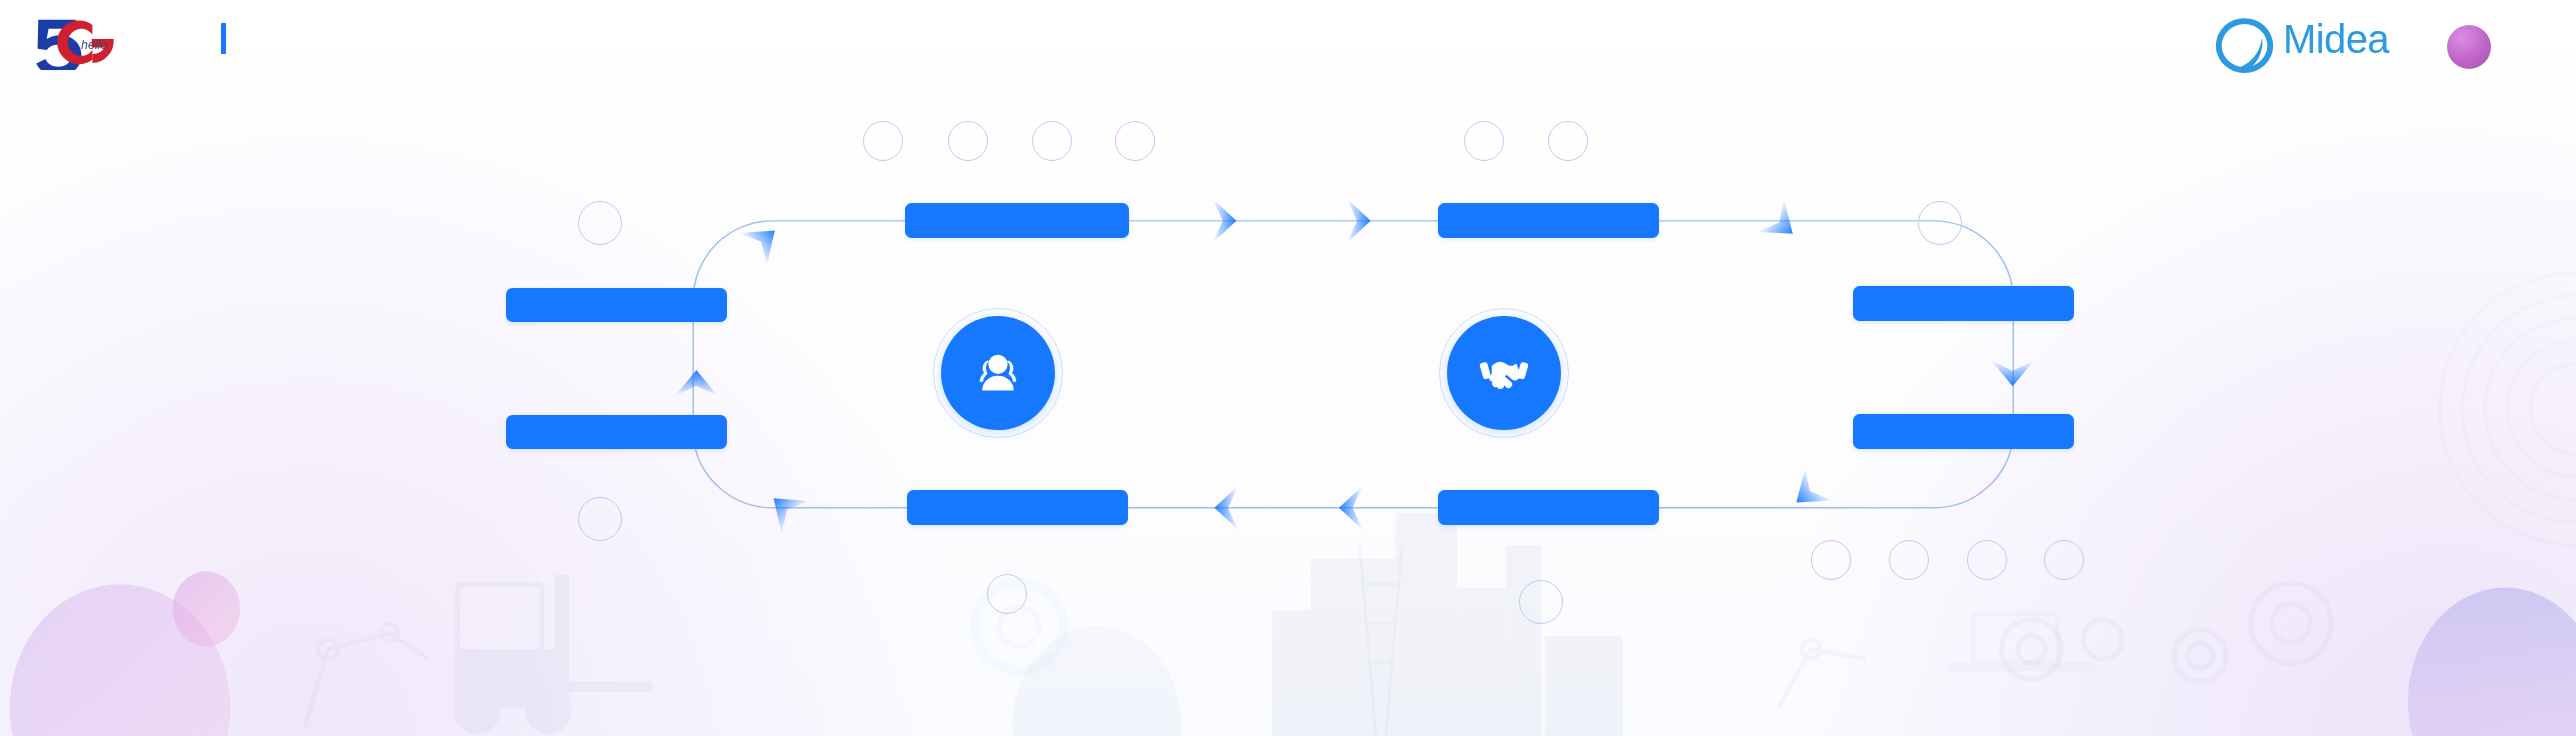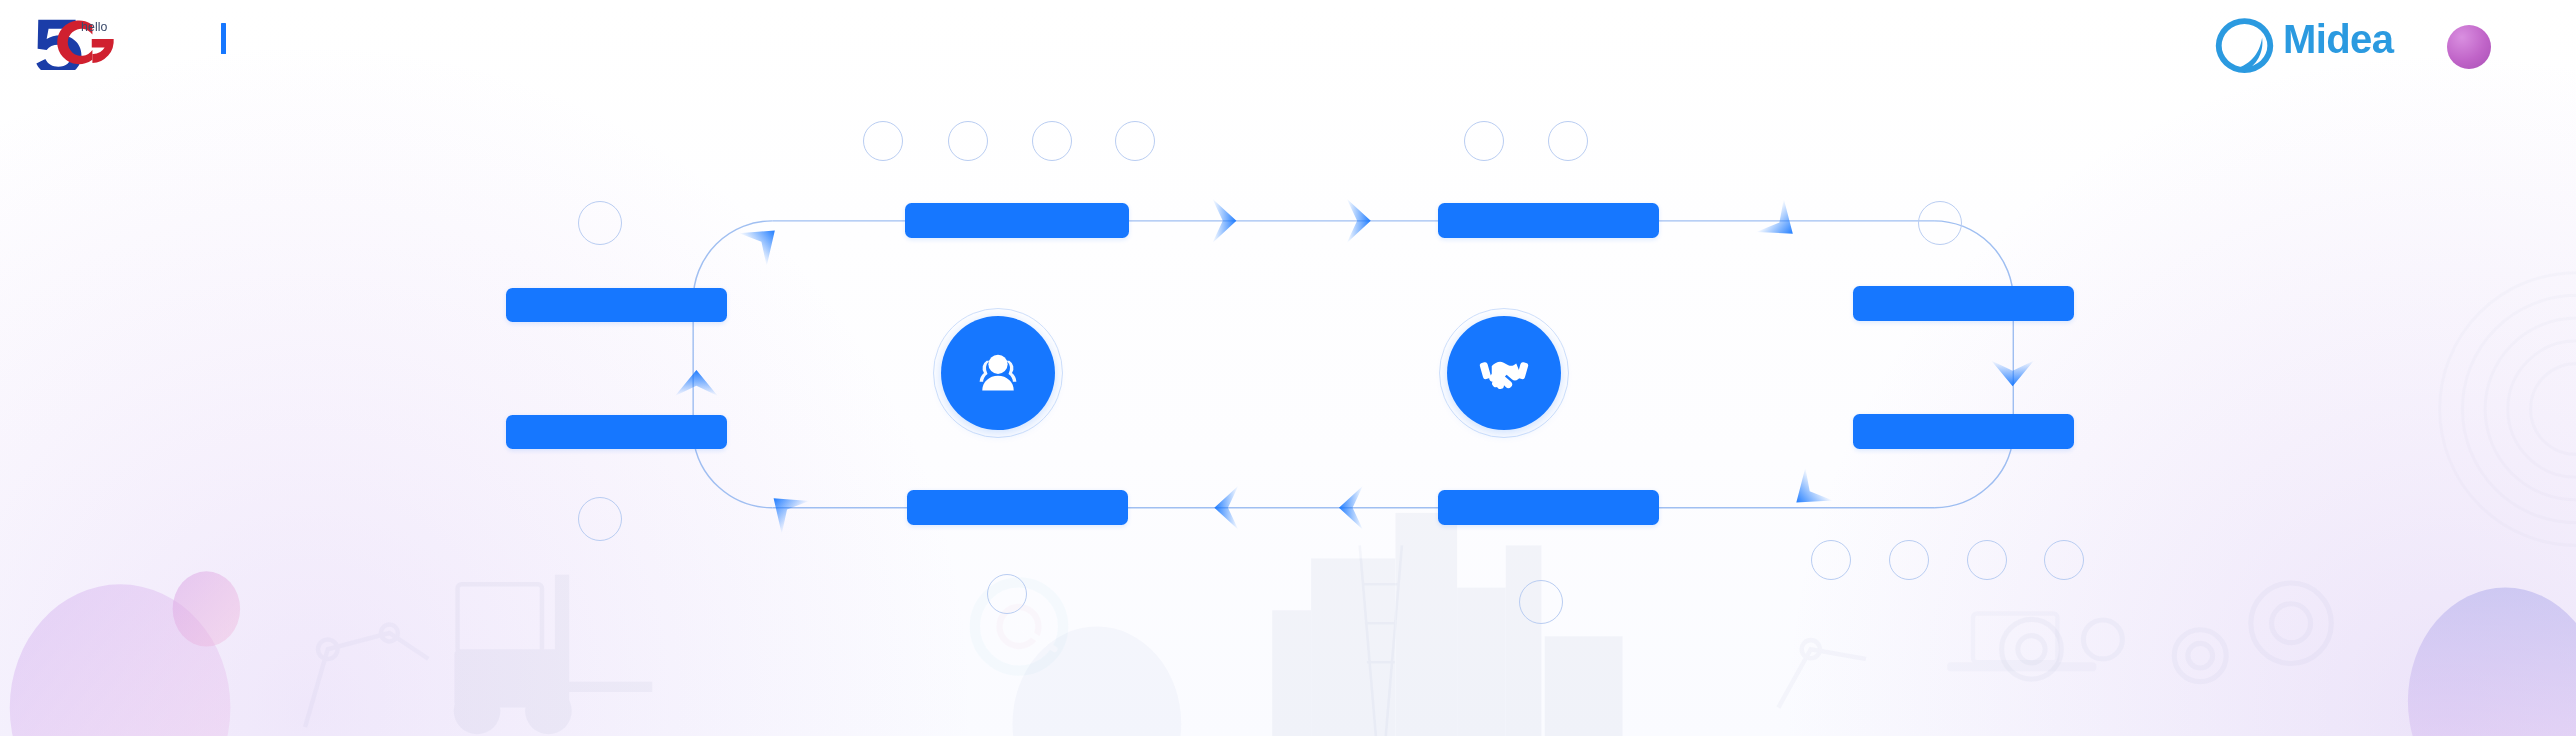--- a/index.html
+++ b/index.html
@@ -20,35 +20,35 @@
   }
   #bg-watermarks { position:absolute; inset:0; pointer-events:none; }
 
   
   #logo-5g-hello {
     position:absolute; left:26px; top:11.7px;
     width:156px; height:58px;
   }
   #logo-5g-hello .g5-svg { position:absolute; left:0; top:0; }
   #logo-5g-hello .hello-word {
-    position:absolute; left:55px; top:8px;
-    font-size:12.3px; color:#3b4a6b; letter-spacing:0.1px;
+    position:absolute; left:55px; top:26px;
+    font-size:12.3px; color:#3b4a6b; letter-spacing:0.1px;font-style:italic;
   }
   #header-divider {
     position:absolute; left:221px; top:23.4px;
     width:4.5px; height:31px; background:#1677ff; border-radius:0.6px;
   }
 
   #logo-midea {
     position:absolute; right:71px; top:13px;
     width:299px; height:62px;
   }
   #logo-midea .midea-word {
     position:absolute; left:77px; top:3.9px;
-    font-size:40px; font-weight:bold; color:#2b9ae0;
+    font-size:40px; font-weight:normal; color:#2b9ae0;
     letter-spacing:-0.6px;
   }
   #midea-dot {
     position:absolute; right:14.3px; top:11.7px;
     width:44px; height:44px; border-radius:50%;
     background:radial-gradient(circle at 34% 28%, #d98fe0 0%, #c064c8 55%, #a84fb5 100%);
   }
 
   
   #diagram { position:absolute; left:0; top:0; width:2576px; height:737px; }

